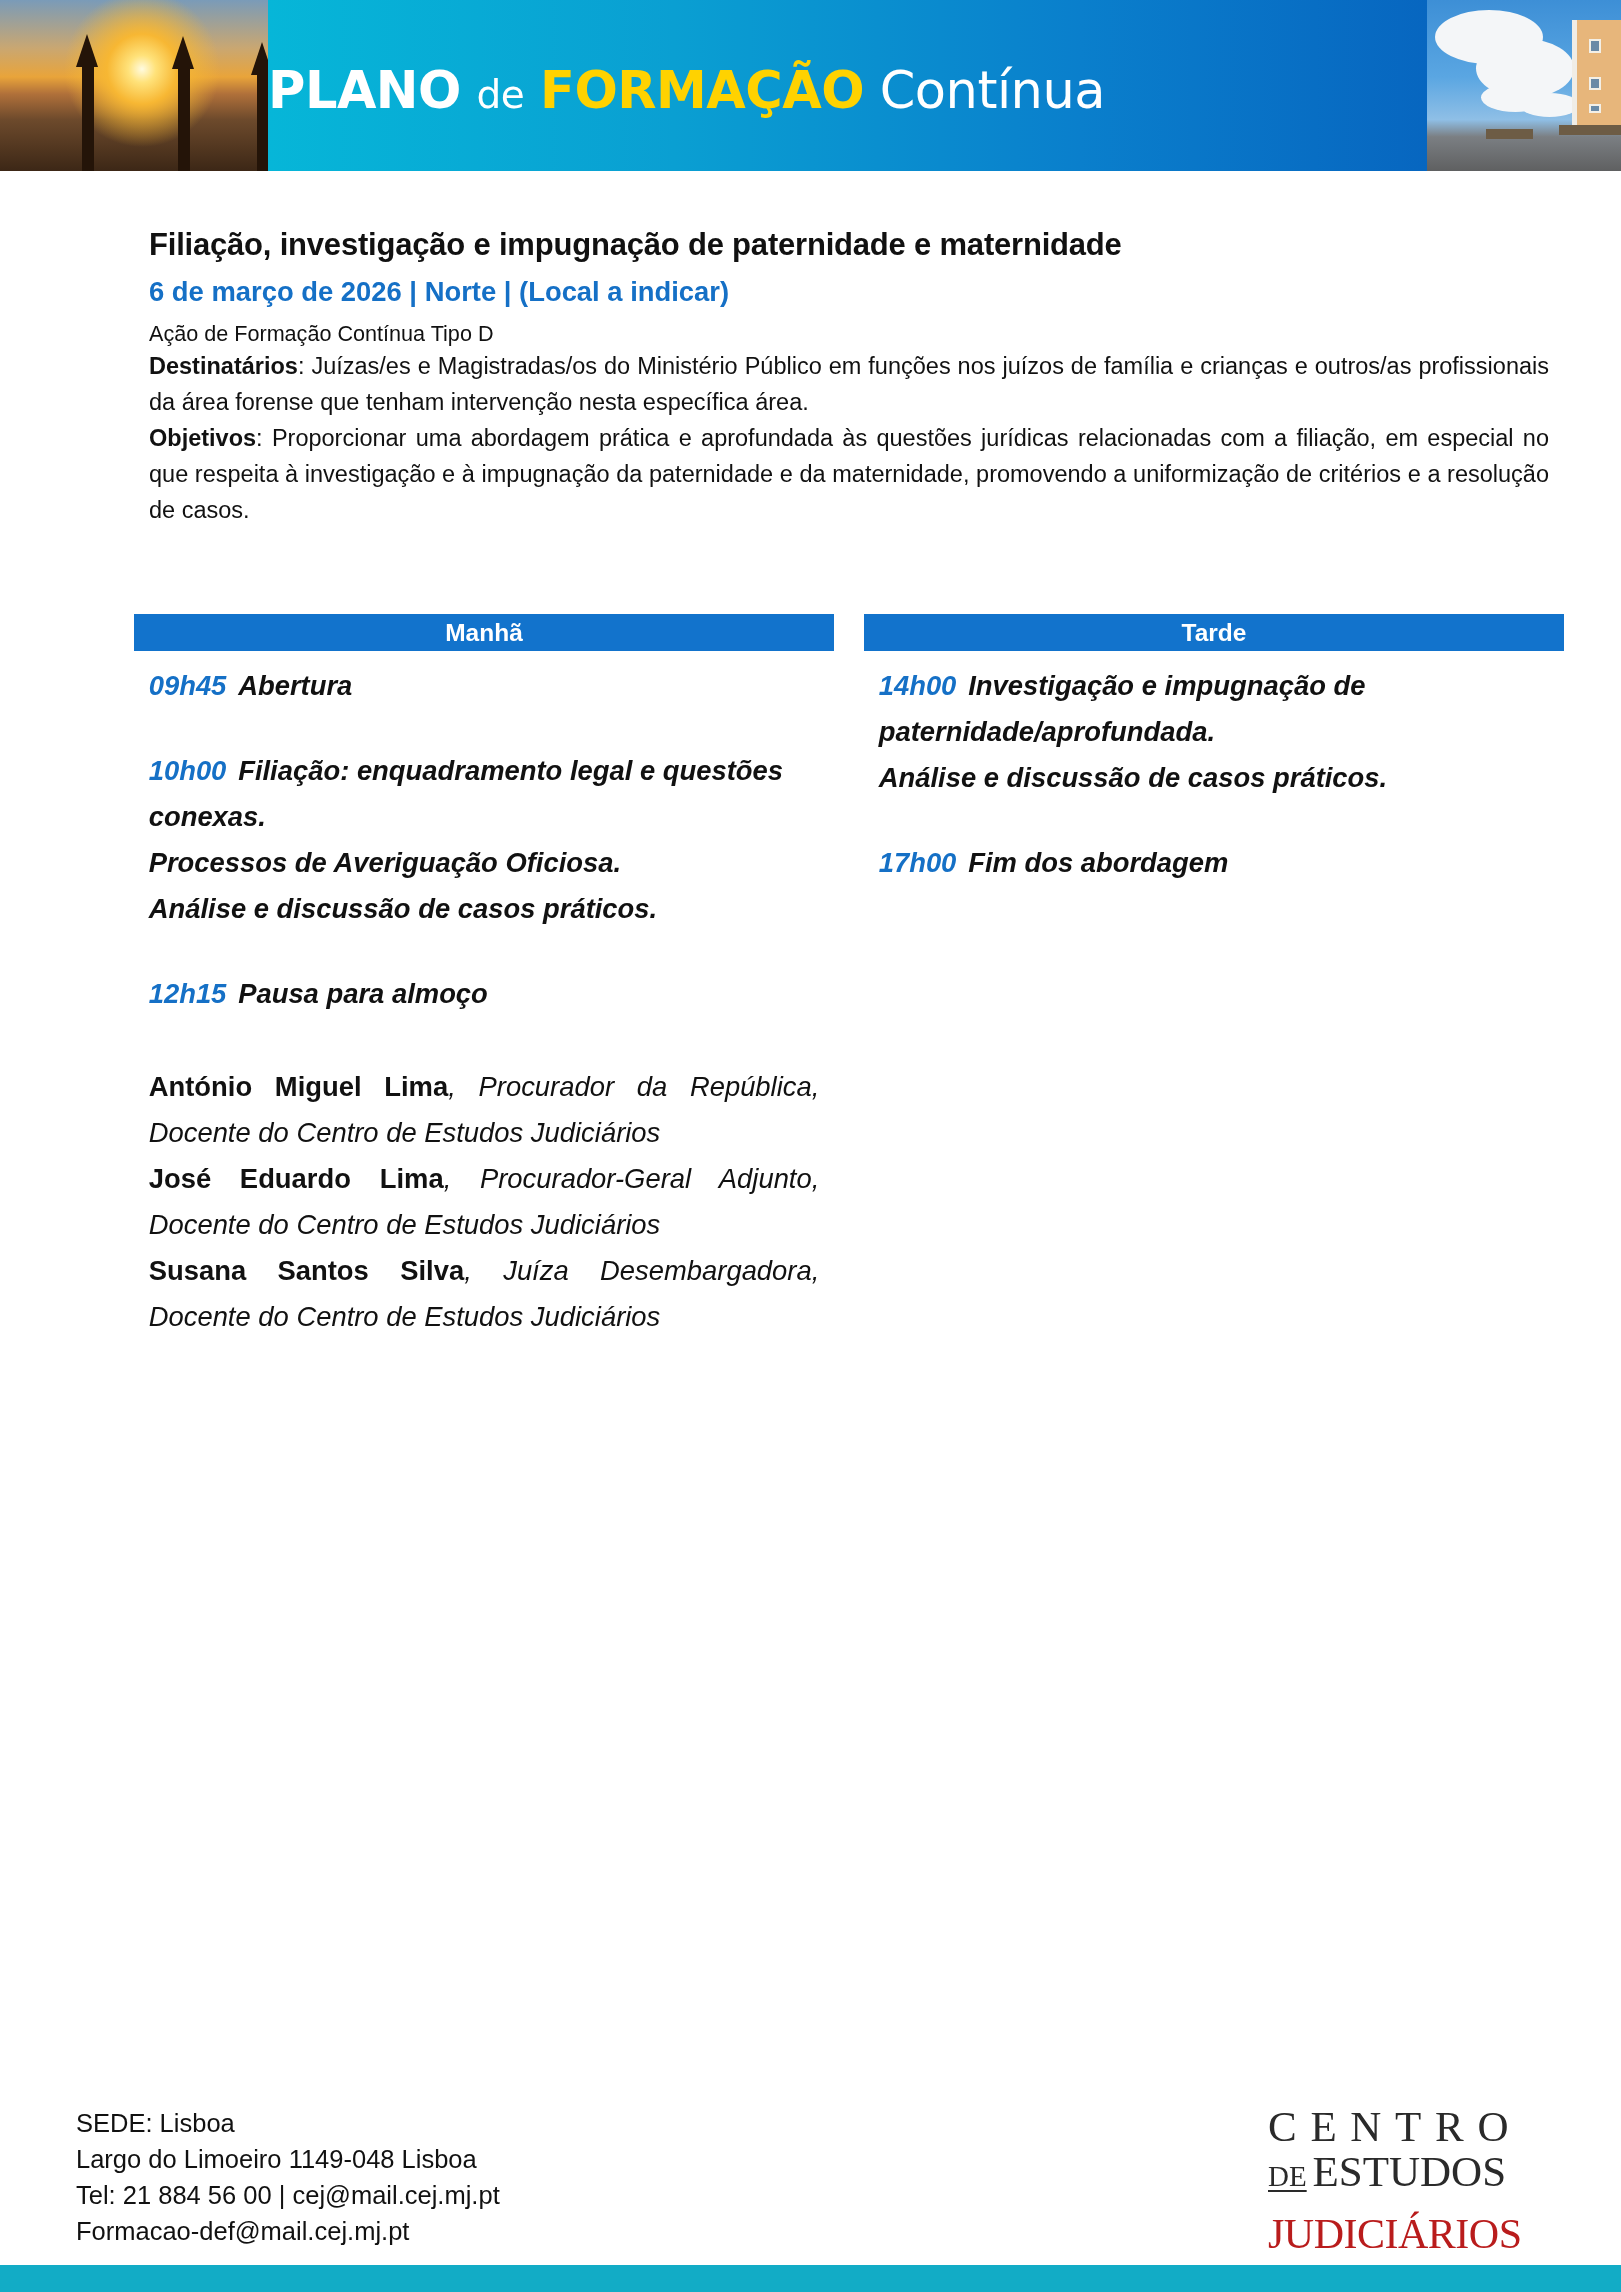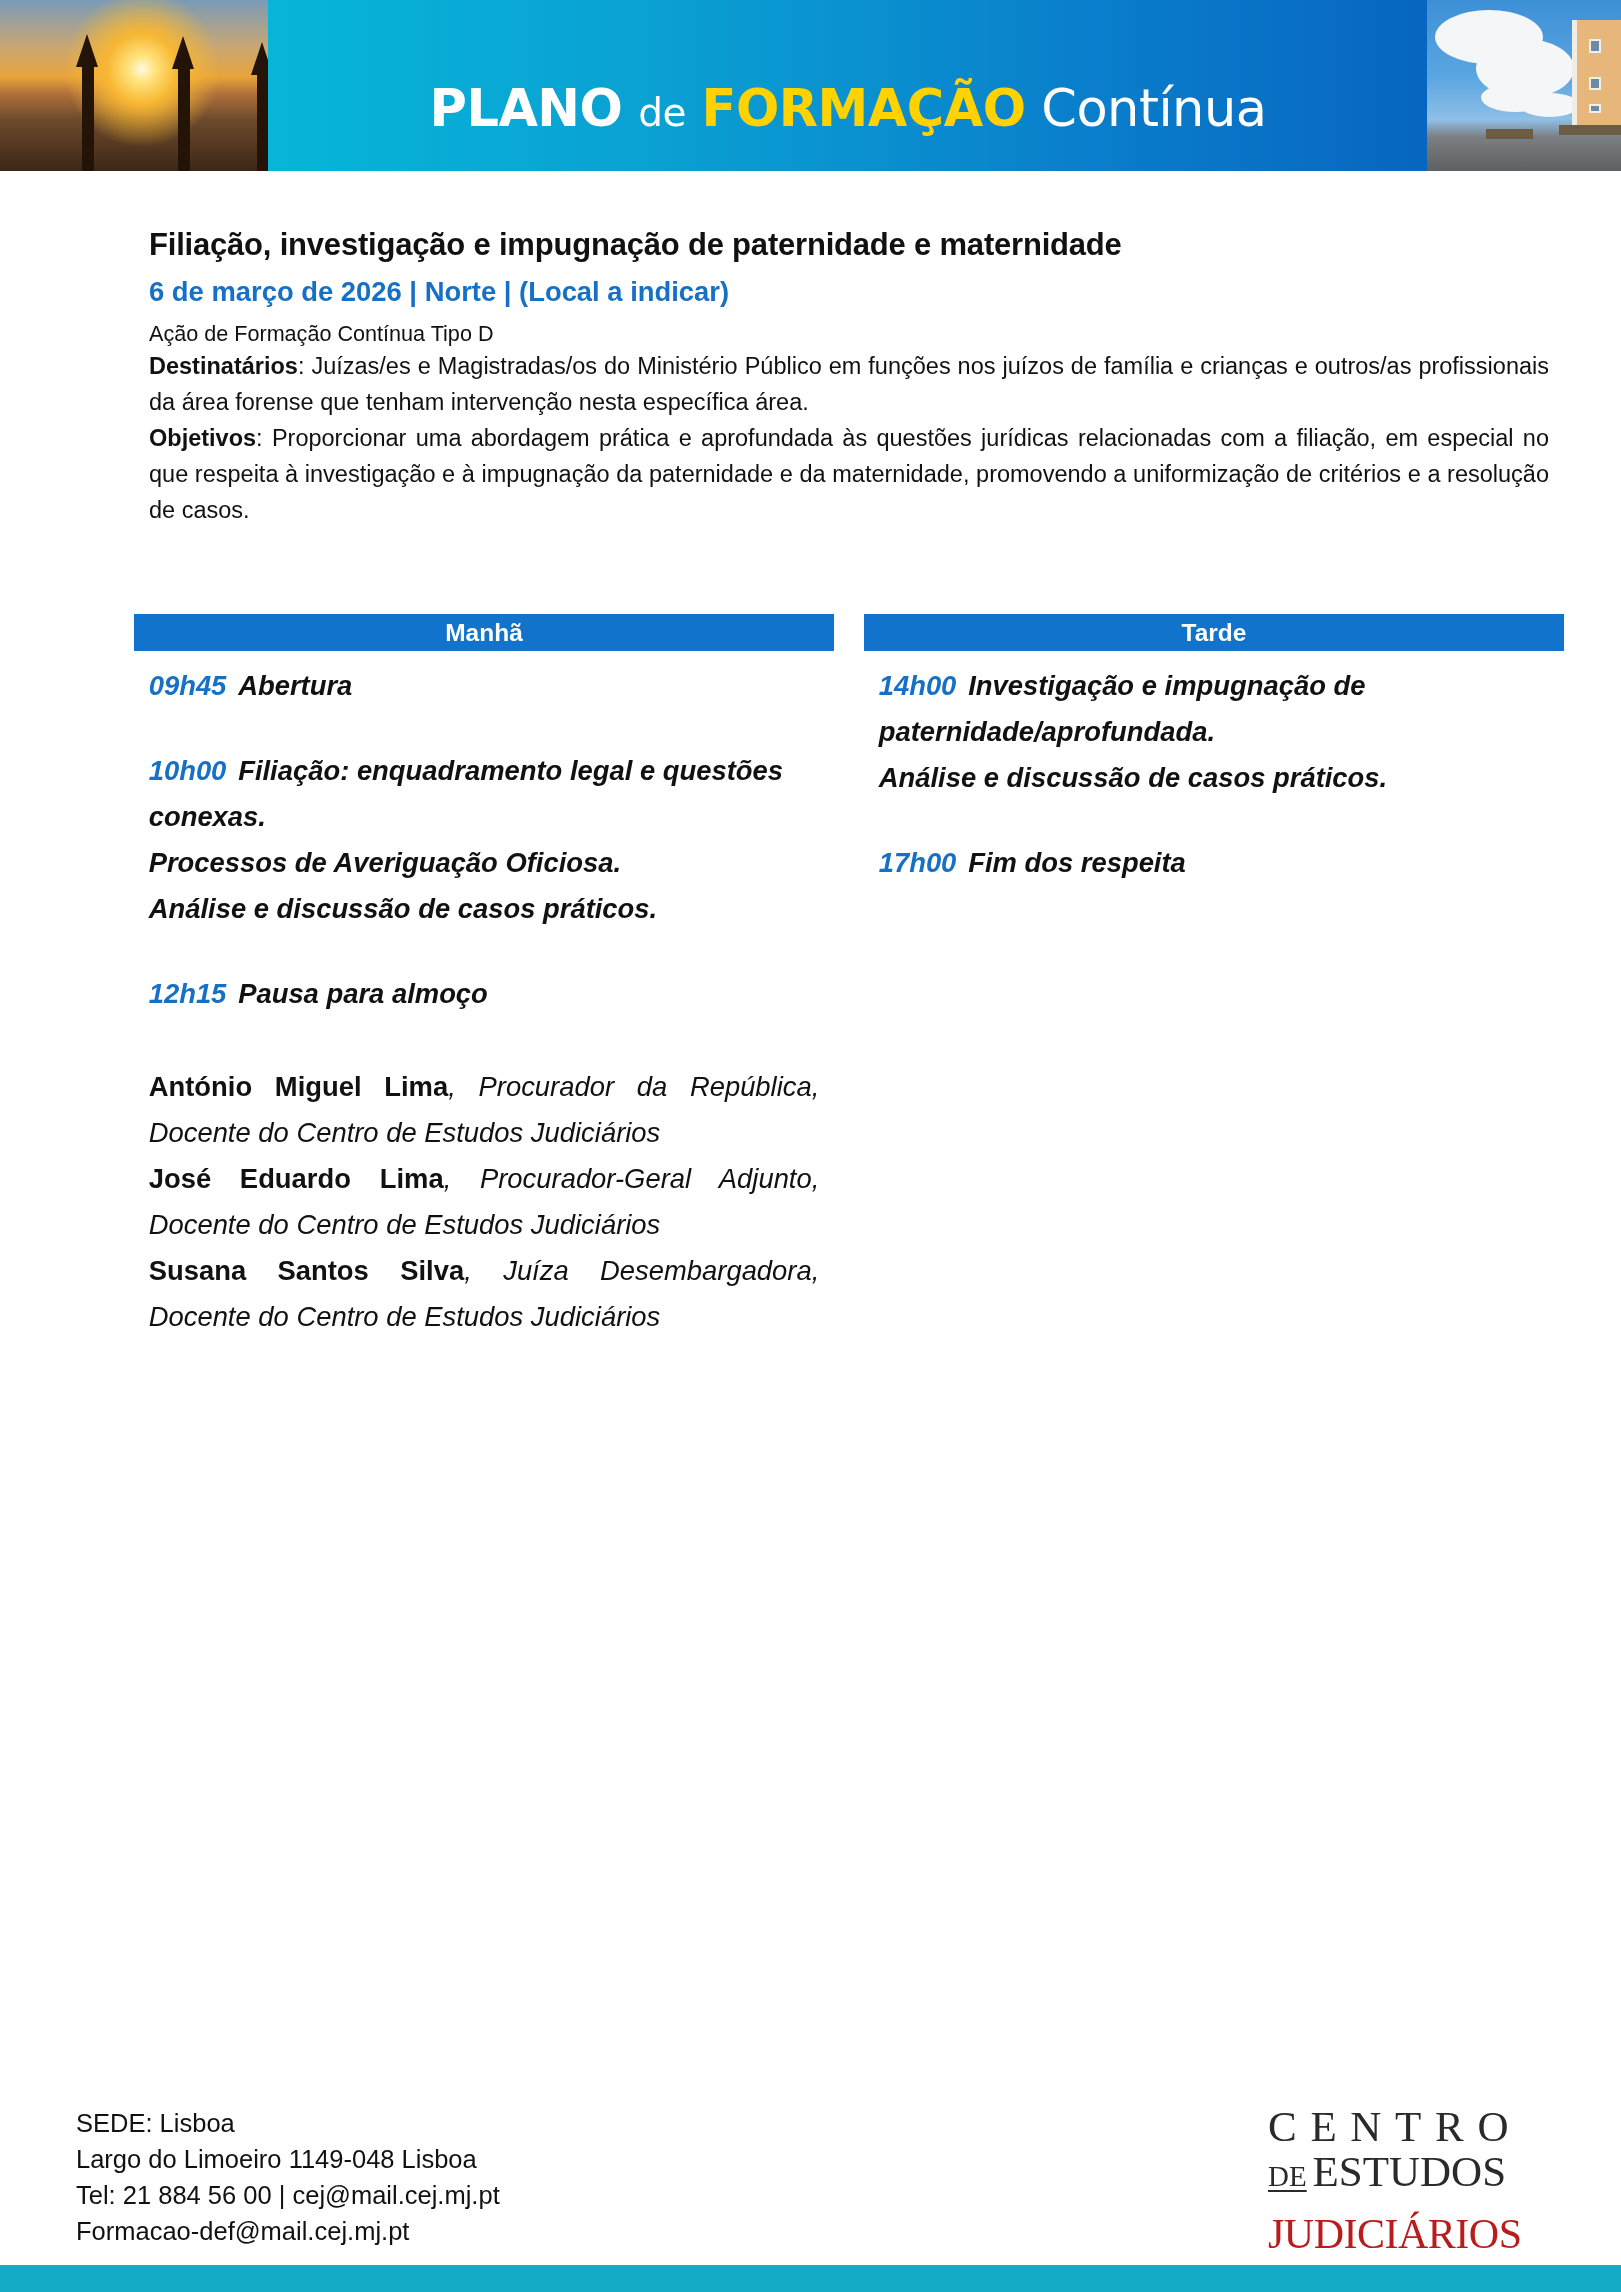--- a/index.html
+++ b/index.html
@@ -17,22 +17,22 @@
     .spike { position: absolute; bottom: 0; width: 11.8px; background: #241408; }
     .spike::before {
       content: ""; position: absolute; left: -5.9px; top: -29px; width: 0; height: 0;
       border-left: 11.8px solid transparent; border-right: 11.8px solid transparent; border-bottom: 33px solid #241408;
     }
     .banner-mid {
       position: absolute; left: 268px; top: 0; width: 1160px; height: 171px;
       background: linear-gradient(90deg, #06b6d8 0%, #0a9fd2 35%, #0a7fcc 70%, #0766c0 100%);
     }
     .banner-title {
-      position: absolute; left: 0; right: 0; top: 65px; text-align: center;
-      font-family: "DejaVu Sans", sans-serif; font-size: 51px; line-height: 1; white-space: nowrap; letter-spacing: -0.5px; margin-top: 18px;
+      position: absolute; left: 0; right: 0; top: 65px; 
+      font-family: "DejaVu Sans", sans-serif; font-size: 51px; line-height: 1; white-space: nowrap; letter-spacing: -0.5px;
     }
     .t-plano { color: #ffffff; font-weight: bold; }
     .t-de { color: #ffffff; font-weight: normal; font-size: 39px; }
     .t-formacao { color: #ffd200; font-weight: bold; }
     .t-continua { color: #ffffff; font-weight: normal; }
     .banner-right {
       position: absolute; left: 1427px; top: 0; width: 194px; height: 171px; overflow: hidden;
       background: linear-gradient(180deg, #3d8fd6 0%, #5aa6e2 45%, #8fbfe6 70%, #7b7f83 80%, #5f6061 100%);
     }
     .cloud { position: absolute; background: #f4f6f8; border-radius: 50%; }
@@ -152,21 +152,21 @@
 <div class="col col-right">
   <div class="col-head">Tarde</div>
   <div class="col-body">
     <div style="height:11.8px"></div>
     <div class="item">
       <span class="time">14h00</span><span>Investigação e impugnação de paternidade/aprofundada.</span>
       <div>Análise e discussão de casos práticos.</div>
     </div>
     <div class="gap"></div>
     <div class="item">
-      <span class="time">17h00</span><span>Fim dos respeita</span>
+      <span class="time">17h00</span><span>Fim dos abordagem</span>
     </div>
   </div>
 </div>
 
 <div class="footer-text">
   <div>SEDE: Lisboa</div>
   <div>Largo do Limoeiro 1149-048 Lisboa</div>
   <div>Tel: 21 884 56 00 | cej@mail.cej.mj.pt</div>
   <div>Formacao-def@mail.cej.mj.pt</div>
 </div>

